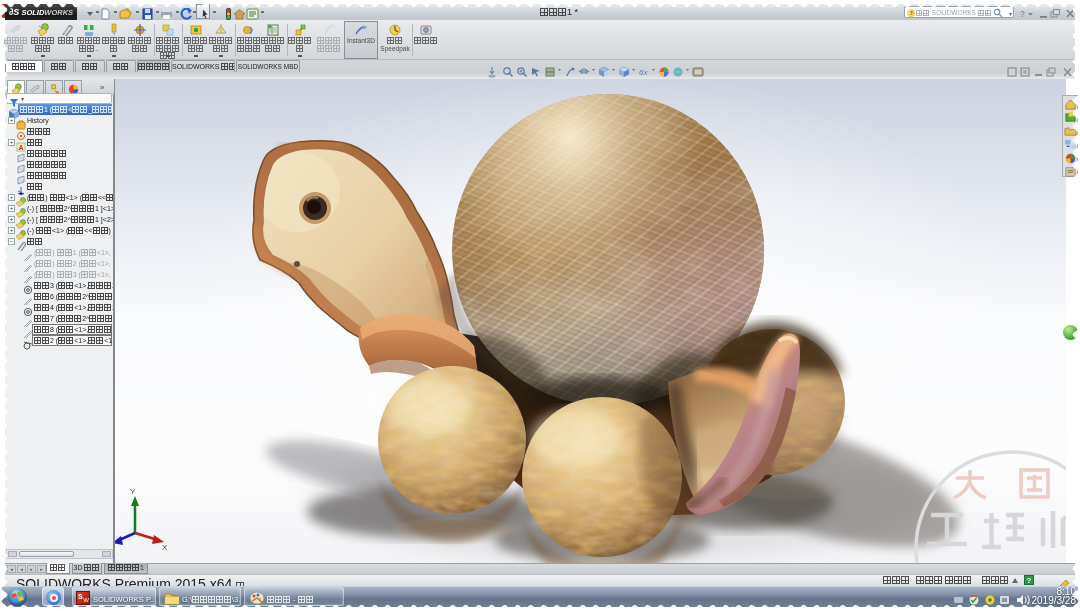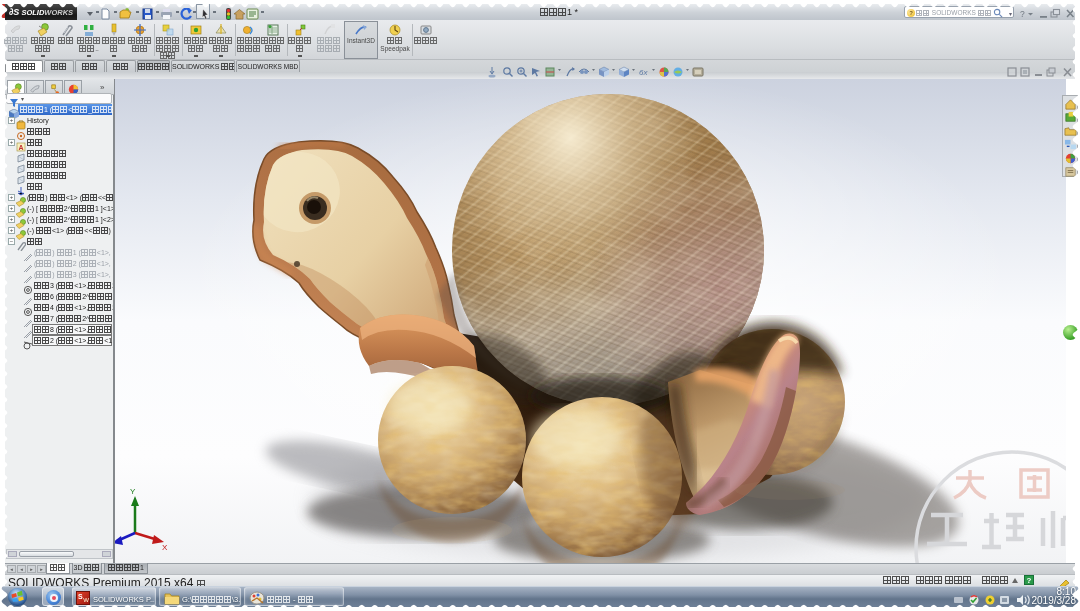--- a/index.html
+++ b/index.html
@@ -722,21 +722,21 @@
     <div class="ab" style="left:27px;top:565px;width:9px;height:8px;background:#cfd3d7;border:1px solid #a8acb0;font-size:5px;text-align:center;line-height:7px;color:#555">▸</div>
     <div class="ab" style="left:37px;top:565px;width:9px;height:8px;background:#cfd3d7;border:1px solid #a8acb0;font-size:5px;text-align:center;line-height:7px;color:#555">▸</div>
     <div class="ab" style="left:46px;top:563px;width:24px;height:11px;background:#fbfbfc;
      border:1px solid #8a9096;border-top:none;color:#222;font-size:7px;text-align:center;line-height:10px;white-space:nowrap;overflow:hidden"><i class="cj c7"></i><i class="cj c7"></i></div>
     <div class="ab" style="left:72px;top:563px;width:30px;height:11px;background:linear-gradient(#cfd3d6,#c2c6ca);
      border:1px solid #8a9096;border-top:none;color:#222;font-size:7px;text-align:center;line-height:10px;white-space:nowrap;overflow:hidden">3D <i class="cj c7"></i><i class="cj c7"></i></div>
     <div class="ab" style="left:104px;top:563px;width:44px;height:11px;background:linear-gradient(#a8adb2,#c2c6ca);
      border:1px solid #8a9096;border-top:none;color:#222;font-size:7px;text-align:center;line-height:10px;white-space:nowrap;overflow:hidden"><i class="cj c7"></i><i class="cj c7"></i><i class="cj c7"></i><i class="cj c7"></i>1</div>
     <div class="ab" style="left:5px;top:574px;width:1070px;height:12px;
  background:linear-gradient(#f0f2f4,#dde0e3);border-top:1px solid #b8bcc0"></div>
-    <div class="ab" style="left:8px;top:576px;font-size:12px;color:#222">SOLIDWORKS Premium 2015 x64 <i class="cj c8"></i></div>
+    <div class="ab" style="left:16px;top:576px;font-size:14px;color:#222">SOLIDWORKS Premium 2015 x64 <i class="cj c8"></i></div>
     <div class="ab" style="left:883px;top:576px;font-size:8px;color:#222"><i class="cj c8"></i><i class="cj c8"></i><i class="cj c8"></i></div>
     <div class="ab" style="left:916px;top:576px;font-size:8px;color:#222"><i class="cj c8"></i><i class="cj c8"></i><i class="cj c8"></i> <i class="cj c8"></i><i class="cj c8"></i><i class="cj c8"></i></div>
     <div class="ab" style="left:982px;top:576px;font-size:8px;color:#222"><i class="cj c8"></i><i class="cj c8"></i><i class="cj c8"></i></div>
     <div class="ab" style="left:1012px;top:578px;width:6px;height:5px;background:#666;clip-path:polygon(50% 0,100% 100%,0 100%)"></div>
     <div class="ab" style="left:1024px;top:575px;width:10px;height:10px;background:#2a9a4a;border:1px solid #187038;
  color:#fff;font-size:8px;font-weight:bold;text-align:center;line-height:9px">?</div>
     <div class="ab" style="left:1058px;top:575px;width:12px;height:10px">
 <svg width="12" height="10">
         <path d="M1 8 L8 1 L11 4 L4 9 L1 9Z" fill="#e8c030" stroke="#a8861a" stroke-width=".8"></path>
       </svg></div>

